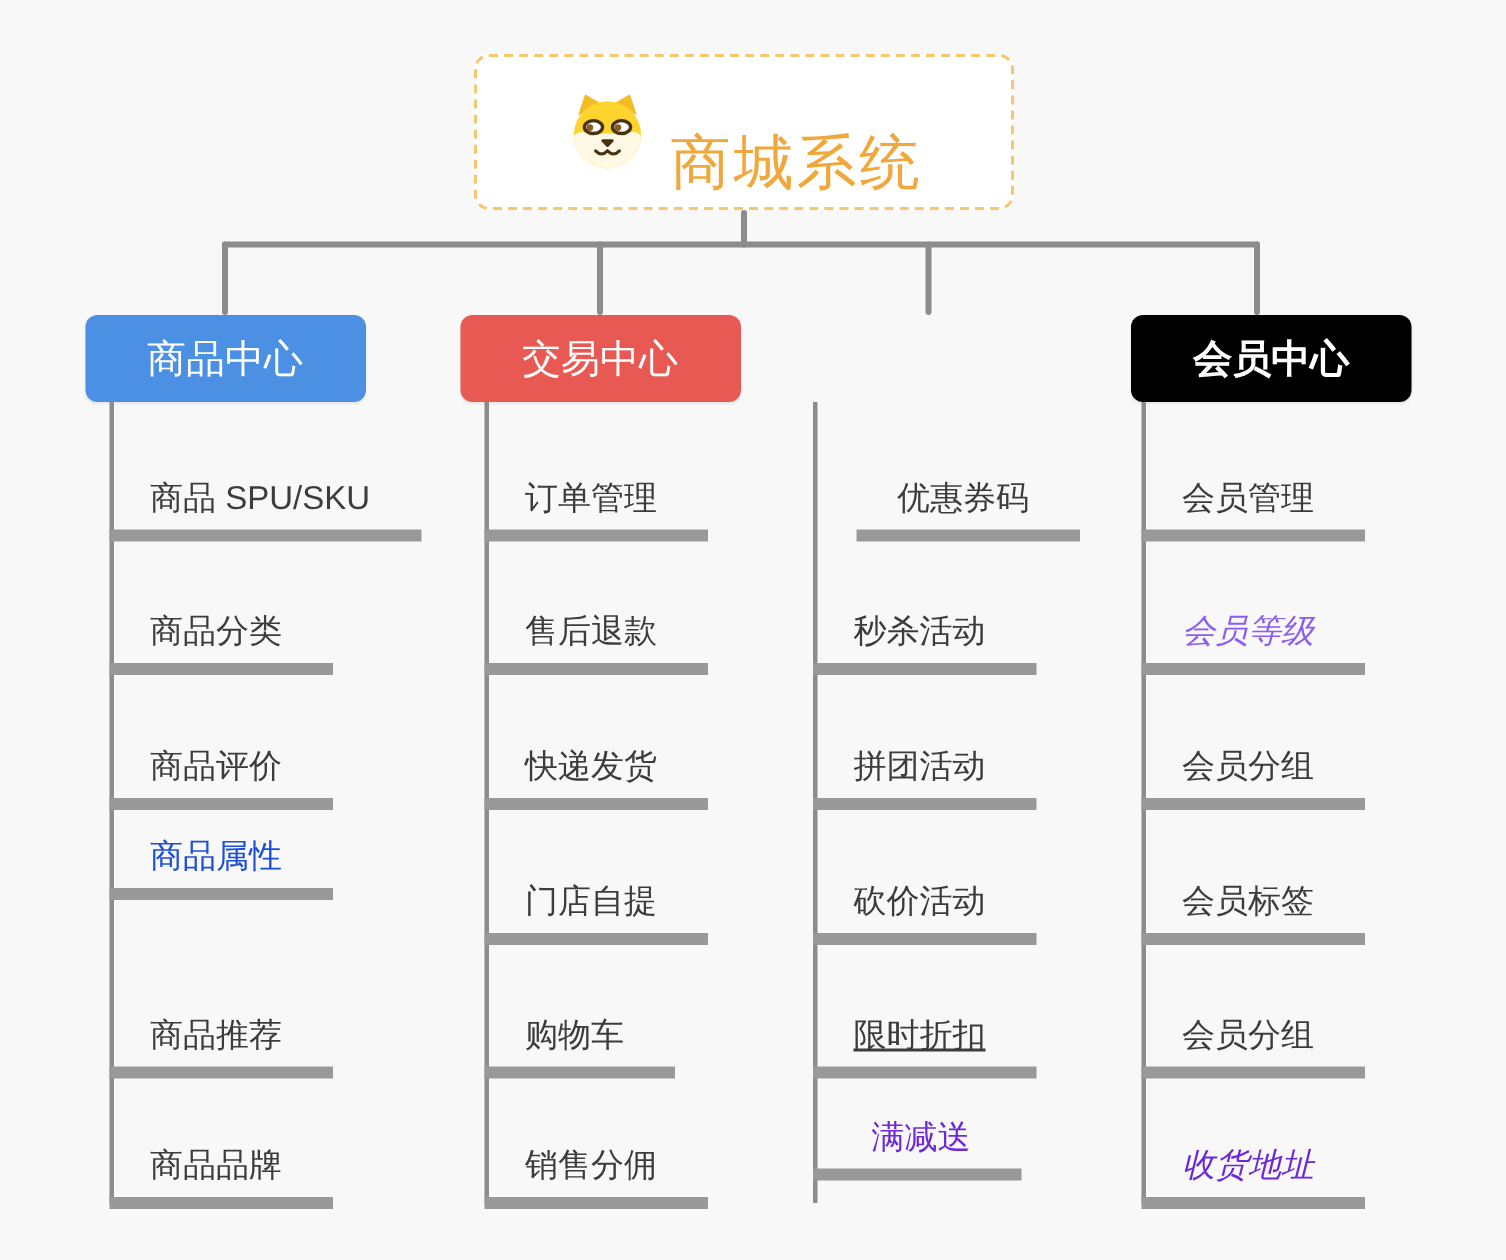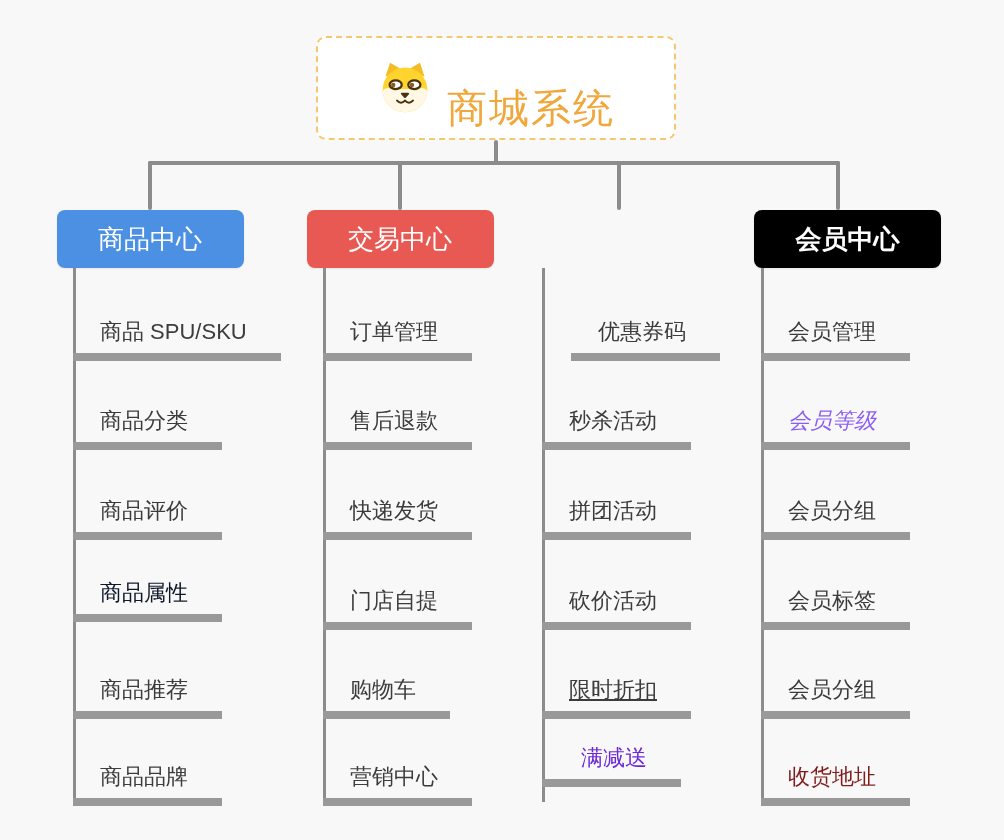--- a/index.html
+++ b/index.html
@@ -77,42 +77,42 @@
 
   <div class="conn v" style="left:494px;top:140px;height:25px;"></div>
   <div class="conn h" style="left:148px;top:161px;width:692px;"></div>
 
 <div class="conn v" style="left: 148px; top: 161px; height: 49px; background: rgb(140, 140, 140);"></div>
     <div class="branch-node" style="left: 56.5px; top: 210px; background: rgb(75, 144, 226);">商品中心</div>
     <div class="trunk" style="left: 73px; top: 268px; height: 534px; background: rgb(140, 140, 140);"></div>
     <div class="leaf" style="left: 73px; top: 307px; height: 40px; color: rgb(60, 60, 60); border-bottom-color: rgb(153, 153, 153);">商品 SPU/SKU</div>
     <div class="leaf" style="left: 73px; top: 396px; height: 40px; color: rgb(60, 60, 60); border-bottom-color: rgb(153, 153, 153);">商品分类</div>
     <div class="leaf" style="left: 73px; top: 486px; height: 40px; color: rgb(60, 60, 60); border-bottom-color: rgb(153, 153, 153); text-align: right;">商品评价</div>
-    <div class="leaf" style="left: 73px; top: 568px; height: 40px; color: #0f172a; border-bottom-color: rgb(153, 153, 153); text-align: center;">商品属性</div>
+    <div class="leaf" style="left: 73px; top: 546px; height: 40px; color: #1d4ed8; border-bottom-color: rgb(153, 153, 153); text-align: center;">商品属性</div>
     <div class="leaf" style="left: 73px; top: 665px; height: 40px; color: rgb(60, 60, 60); border-bottom-color: rgb(153, 153, 153);">商品推荐</div>
     <div class="leaf" style="left: 73px; top: 752px; height: 40px; color: rgb(60, 60, 60); border-bottom-color: rgb(153, 153, 153);">商品品牌</div>
     <div class="conn v" style="left: 398px; top: 161px; height: 49px; background: rgb(140, 140, 140);"></div>
     <div class="branch-node" style="left: 306.5px; top: 210px; background: rgb(232, 89, 84);">交易中心</div>
     <div class="trunk" style="left: 323px; top: 268px; height: 534px; background: rgb(140, 140, 140);"></div>
     <div class="leaf" style="left: 323px; top: 307px; height: 40px; color: rgb(60, 60, 60); border-bottom-color: rgb(153, 153, 153);">订单管理</div>
     <div class="leaf" style="left: 323px; top: 396px; height: 40px; color: rgb(60, 60, 60); border-bottom-color: rgb(153, 153, 153);">售后退款</div>
     <div class="leaf" style="left: 323px; top: 486px; height: 40px; color: rgb(60, 60, 60); border-bottom-color: rgb(153, 153, 153);">快递发货</div>
     <div class="leaf" style="left: 323px; top: 665px; height: 40px; color: rgb(60, 60, 60); border-bottom-color: rgb(153, 153, 153);">购物车</div>
     <div class="leaf" style="left: 323px; top: 576px; height: 40px; color: rgb(60, 60, 60); border-bottom-color: rgb(153, 153, 153);">门店自提</div>
-    <div class="leaf" style="left: 323px; top: 752px; height: 40px; color: rgb(60, 60, 60); border-bottom-color: rgb(153, 153, 153);">营销中心</div>
+    <div class="leaf" style="left: 323px; top: 752px; height: 40px; color: rgb(60, 60, 60); border-bottom-color: rgb(153, 153, 153);">销售分佣</div>
     <div class="conn v" style="left: 617px; top: 161px; height: 49px; background: rgb(140, 140, 140);"></div>
     <div class="trunk" style="left: 542px; top: 268px; height: 534px; background: rgb(140, 140, 140);"></div>
     <div class="leaf" style="left: 542px; top: 307px; height: 40px; color: rgb(60, 60, 60); border-bottom-color: rgb(153, 153, 153); margin-left: 29px;">优惠券码</div>
     <div class="leaf" style="left: 542px; top: 396px; height: 40px; color: rgb(60, 60, 60); border-bottom-color: rgb(153, 153, 153);">秒杀活动</div>
     <div class="leaf" style="left: 542px; top: 486px; height: 40px; color: rgb(60, 60, 60); border-bottom-color: rgb(153, 153, 153);">拼团活动</div>
     <div class="leaf" style="left: 542px; top: 576px; height: 40px; color: rgb(60, 60, 60); border-bottom-color: rgb(153, 153, 153);">砍价活动</div>
     <div class="leaf" style="left: 542px; top: 665px; height: 40px; color: rgb(60, 60, 60); border-bottom-color: rgb(153, 153, 153); text-decoration: underline;">限时折扣</div>
     <div class="leaf" style="left: 542px; top: 733px; height: 40px; color: #6d28d9; border-bottom-color: rgb(153, 153, 153); padding-left: 39px;">满减送</div>
     <div class="conn v" style="left: 836px; top: 161px; height: 49px; background: rgb(140, 140, 140);"></div>
     <div class="branch-node" style="left: 754px; top: 210px; background: #000000; font-weight: bold;">会员中心</div>
     <div class="trunk" style="left: 761px; top: 268px; height: 534px; background: rgb(140, 140, 140);"></div>
     <div class="leaf" style="left: 761px; top: 307px; height: 40px; color: rgb(60, 60, 60); border-bottom-color: rgb(153, 153, 153);">会员管理</div>
     <div class="leaf" style="left: 761px; top: 396px; height: 40px; color: #8b5cf6; border-bottom-color: rgb(153, 153, 153); font-style: italic;">会员等级</div>
     <div class="leaf" style="left: 761px; top: 486px; height: 40px; color: rgb(60, 60, 60); border-bottom-color: rgb(153, 153, 153);">会员分组</div>
     <div class="leaf" style="left: 761px; top: 576px; height: 40px; color: rgb(60, 60, 60); border-bottom-color: rgb(153, 153, 153);">会员标签</div>
     <div class="leaf" style="left: 761px; top: 665px; height: 40px; color: rgb(60, 60, 60); border-bottom-color: rgb(153, 153, 153);">会员分组</div>
-    <div class="leaf" style="left: 761px; top: 752px; height: 40px; color: #7f1d1d; border-bottom-color: rgb(153, 153, 153);">收货地址</div>
+    <div class="leaf" style="left: 761px; top: 752px; height: 40px; color: #6d28d9; border-bottom-color: rgb(153, 153, 153); font-style: italic;">收货地址</div>
   </div>
 
 </body></html>

